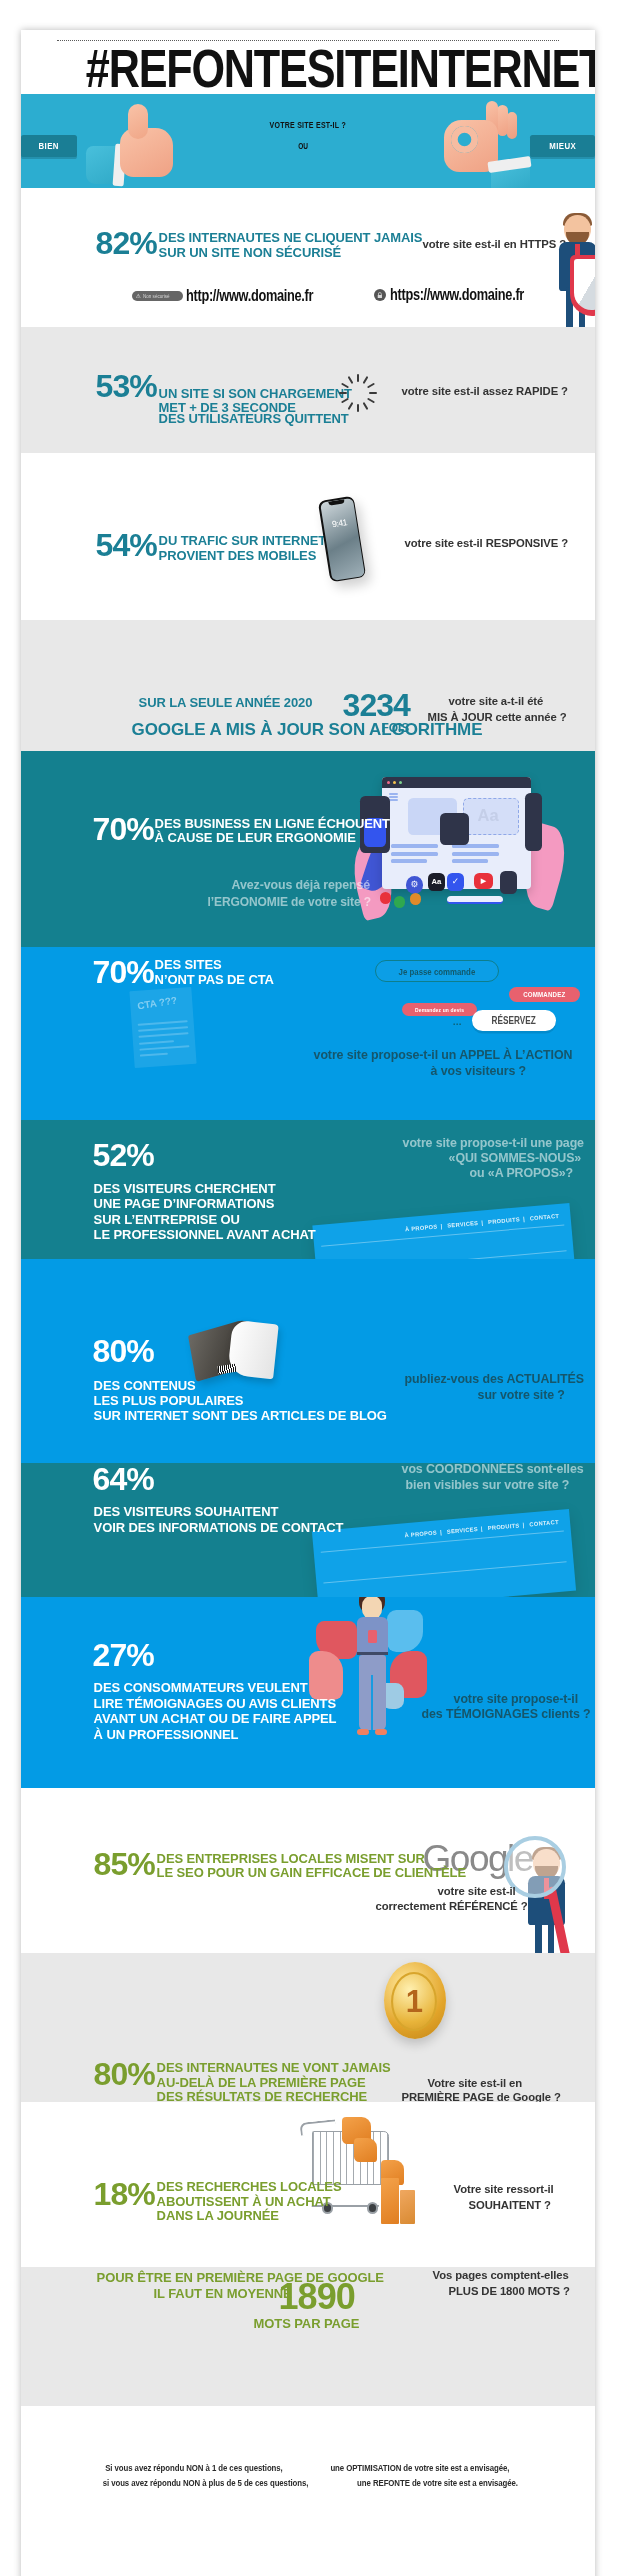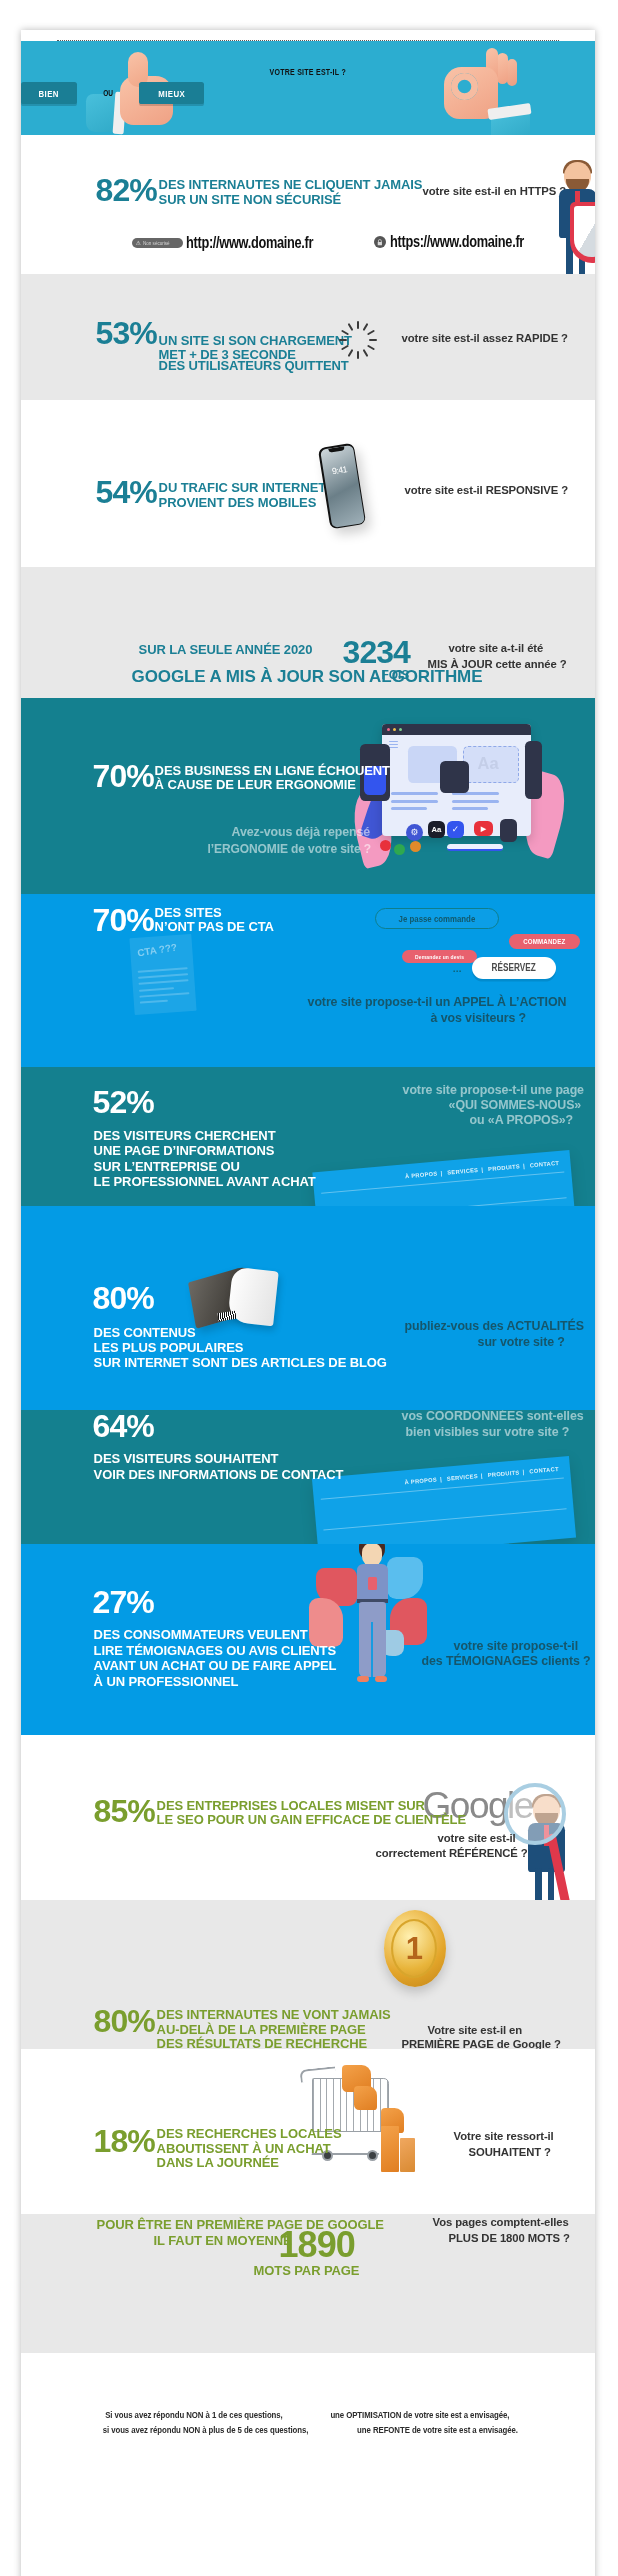--- a/index.html
+++ b/index.html
@@ -80,23 +80,23 @@
   }
   .hero-q {
     font-size: 8.8px;
     font-weight: 800;
     color: #111;
     letter-spacing: 0.3px;
   }
   .hero-btns {
     margin-top: 5.2px;
     display: flex;
-    justify-content: flex-start;
+    justify-content: space-between;
     align-items: center;
-    gap: 25px;
+    gap: 10px;
   }
   .hero-btn {
     background: #1A7E95;
     color: #fff;
     font-size: 9.8px;
     font-weight: 800;
     letter-spacing: 0.5px;
     padding: 5.2px 15.5px 5.7px;
     border-radius: 2.6px;
     box-shadow: 0 2.1px 0 rgba(0,0,0,0.16);
@@ -433,20 +433,23 @@
     letter-spacing: -0.1px;
   }
 </style>
 </head>
 <body>
 
 <div class="page">
 
   <div>
     <div class="dots-rule"></div>
+    <div class="hashtag-big">
+      <span class="cond ctr">#REFONTESITEINTERNET</span>
+    </div>
   </div>
 
   <div class="hero">
     <div class="hand hand-left">
       <div class="cuff"></div>
         <div class="cuffw"></div>
       <div class="palm"></div>
         <div class="thumb"></div>
     </div>
     <div class="hand hand-right">
@@ -680,21 +683,21 @@
       <span class="cond ctr" style="display:inline-block">COMMANDEZ</span>
     </div>
     <div class="ctab cta-red small" style="left:381px; top:56px;">
       <span class="cond ctr" style="display:inline-block">Demandez un devis</span>
     </div>
     <div class="ellipsis" style="left:432px; top:70px;">…</div>
     <div class="ctab cta-white" style="left:451px; top:63px;">
       <span class="cond ctr" style="display:inline-block">RÉSERVEZ</span>
     </div>
 
-    <div class="question c-navy" style="left:287px; top:102px; font-size:12.4px;">
+    <div class="question c-navy" style="left:293px; top:102px; font-size:12.4px;">
       <span class="cond">votre site propose-t-il un APPEL À L’ACTION</span>
     </div>
     <div class="question c-navy" style="left:410px; top:118px; font-size:12.4px;">
       <span class="cond">à vos visiteurs ?</span>
     </div>
   </div>
 
   <div class="sect teal" style="height:139px">
     <div class="navmock" style="left:294px; top:94px; width:258px; height:72px;">
       <div class="nav">

